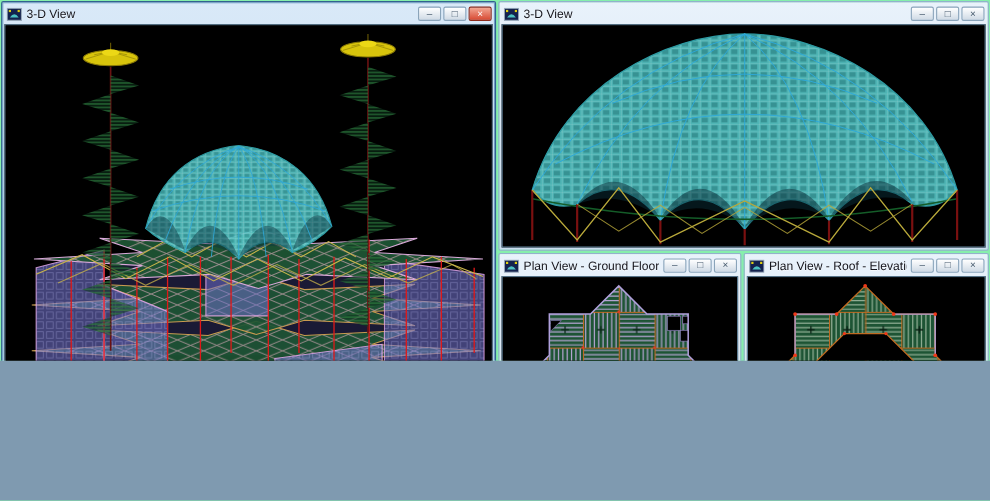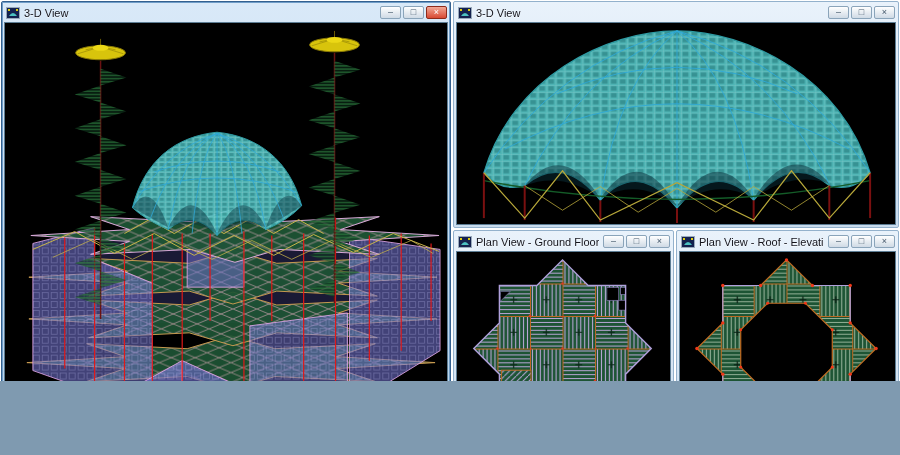--- a/index.html
+++ b/index.html
@@ -1,16 +1,16 @@
 <!DOCTYPE html>
 <html><head>
 <meta charset="utf-8">
 <style>
   html,body{margin:0;padding:0;background:#7f9ab0;}
-  #stage{position:relative;width:900px;height:381px;background:#ffffff;overflow:hidden;
+  #stage{position:relative;width:900px;height:328px;background:#86efac;overflow:hidden;
          font-family:"Liberation Sans",sans-serif;}
   .window{position:absolute;display:flex;flex-direction:column;
           background:linear-gradient(#e9f2fb,#c9dcee);
           border:1px solid #93b1cc;border-radius:2px;box-sizing:border-box;padding:2px;}
   .window.active{border-color:#33608f;background:linear-gradient(#d9e9f8,#b5d0e9);
           box-shadow:0 0 0 1px #6f9dc8 inset;}
   .titlebar{height:17px;display:flex;align-items:center;gap:4px;padding:0 1px 1px 2px;flex:0 0 auto;}
   .title{font-size:11px;color:#14141c;white-space:nowrap;overflow:hidden;flex:1 1 auto;
          text-shadow:0 1px 0 rgba(255,255,255,.6);}
   .btns{display:flex;gap:2px;flex:0 0 auto;}

